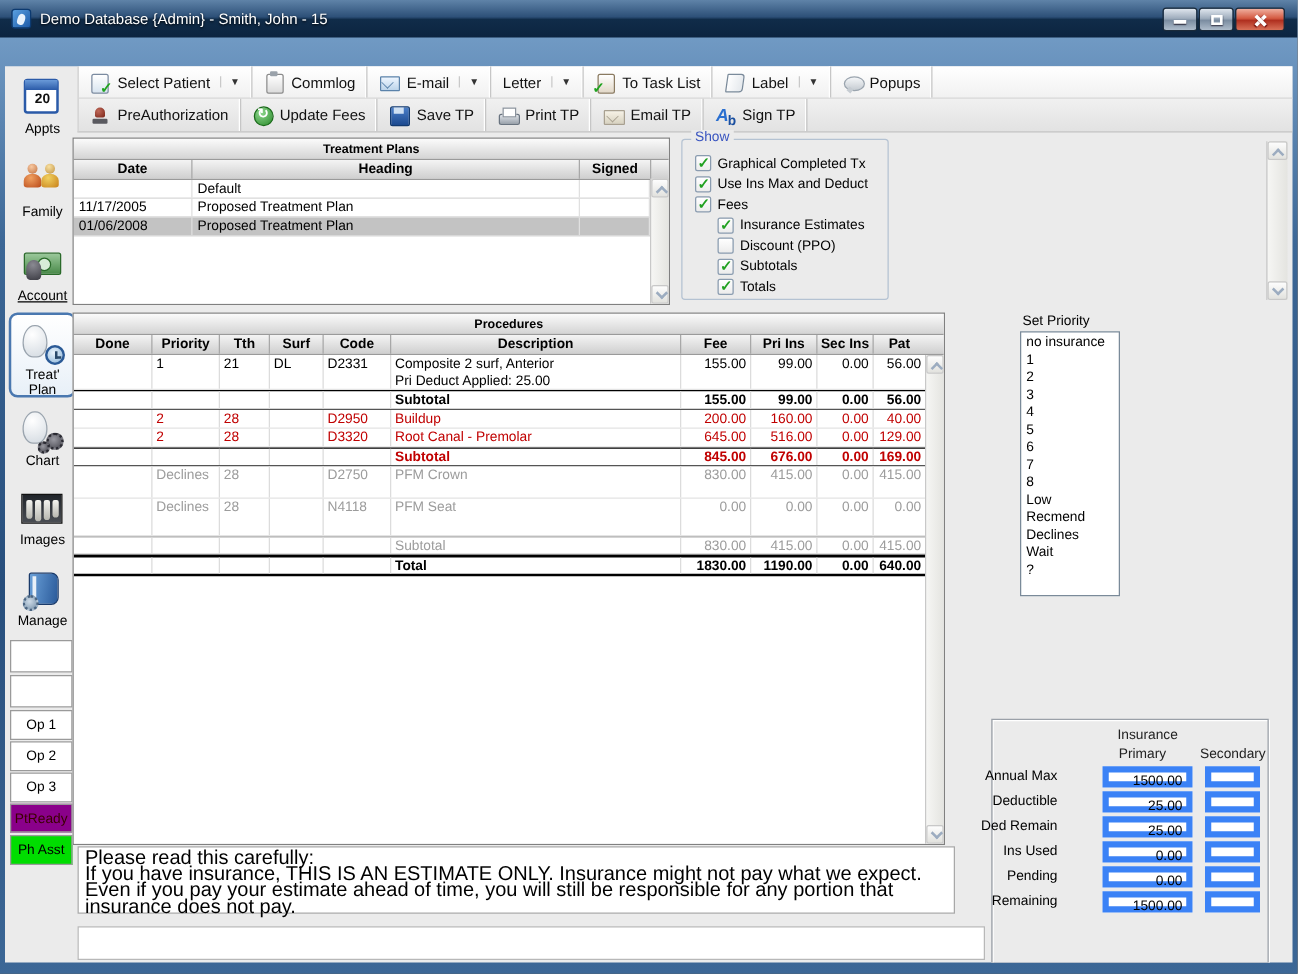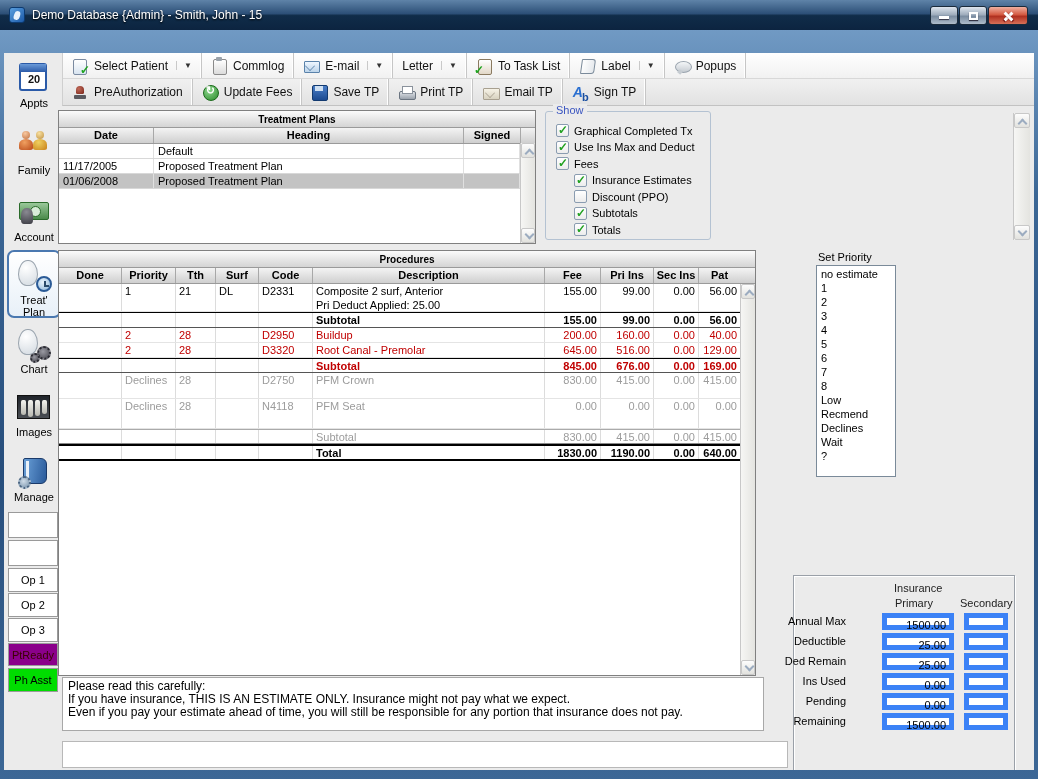--- a/index.html
+++ b/index.html
@@ -132,21 +132,21 @@
   #setpri-list { position:absolute; background:#fff; border:1px solid #7a8a99; font-size:11px; padding:1px 0; overflow:hidden; }
   .opt { padding:0 4px; height:14px; line-height:14px; white-space:nowrap; }
   
   #inspanel { position:absolute; background:#ebebeb; border:1px solid #9aa0a8; box-shadow:inset 1px 1px 0 #fff, 1px 1px 0 #fff; font-size:11px; }
   .ins-hdr { position:absolute; font-size:11px; color:#222; }
   .ins-row { position:absolute; left:0; right:0; height:18px; }
   .ins-lab { position:absolute; right:168px; top:2px; white-space:nowrap; }
   .ins-box { position:absolute; top:0; height:17px; background:#fff; border:5px solid #3b82f6; line-height:15px; text-align:right; padding:0 3px; }
   .ins-box.p { left:88px; width:72px; } .ins-box.s { left:170px; width:44px; }
   
-  #notebox { position:absolute; background:#fff; border:1px solid #a8a8a8; font-size:12px; line-height:13px; padding:2px 5px; }
+  #notebox { position:absolute; background:#fff; border:1px solid #a8a8a8; font-size:16px; line-height:13px; padding:2px 5px; }
   #bottombox { position:absolute; background:#fff; border:1px solid #b8b8b8; }
   #tr-sb { top:32px; } #pa-sb { top:33px; } #proc-sb { top:33px; }
 </style>
 </head>
 <body>
 
 <div id="frame">
   <div id="titlebar">
     <div id="title-icon"></div>
     <div id="title-text">Demo Database {Admin} - Smith, John - 15</div>
@@ -233,21 +233,21 @@
           </div>
           <div class="mlabel">Appts</div>
         </div>
         <div class="module" style="top: 72px;">
           <div class="mi mi-family">
             <span class="p1"></span>
             <span class="p2"></span>
           </div>
           <div class="mlabel">Family</div>
         </div>
-        <div class="module" style="top: 139px;">
+        <div class="module" style="top: 139px; text-decoration: underline;">
           <div class="mi mi-account">
             <span class="bill"></span>
             <span class="fig"></span>
           </div>
           <div class="mlabel">Account</div>
         </div>
         <div class="module selected" style="top: 197px;">
           <div class="mi mi-treatplan">
             <span class="tooth"></span>
             <span class="clockdot"></span>
@@ -499,21 +499,21 @@
             <span class="chev up"></span>
           </div>
         <div class="sarrow down">
             <span class="chev down"></span>
           </div>
       </div>
     </div>
 
     <div id="setpri-label" style="left:814px;top:198px;">Set Priority</div>
     <div id="setpri-list" style="left:812px;top:212px;width:80px;height:212px;">
-        <div class="opt">no estimate</div>
+        <div class="opt">no insurance</div>
         <div class="opt">1</div>
         <div class="opt">2</div>
         <div class="opt">3</div>
         <div class="opt">4</div>
         <div class="opt">5</div>
         <div class="opt">6</div>
         <div class="opt">7</div>
         <div class="opt">8</div>
         <div class="opt">Low</div>
         <div class="opt">Recmend</div>

